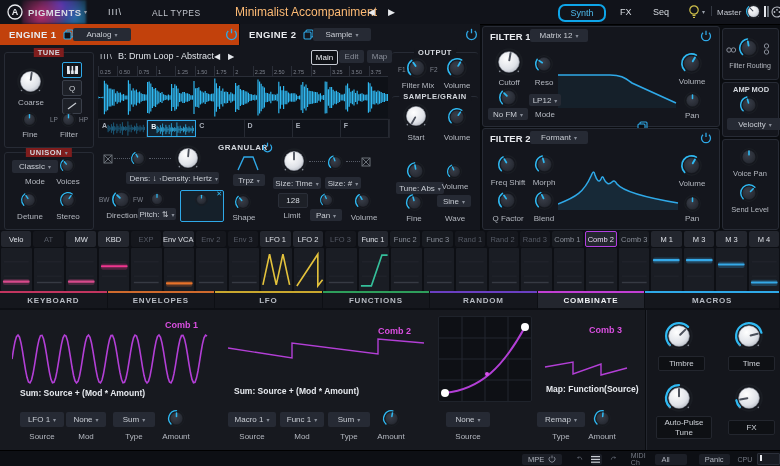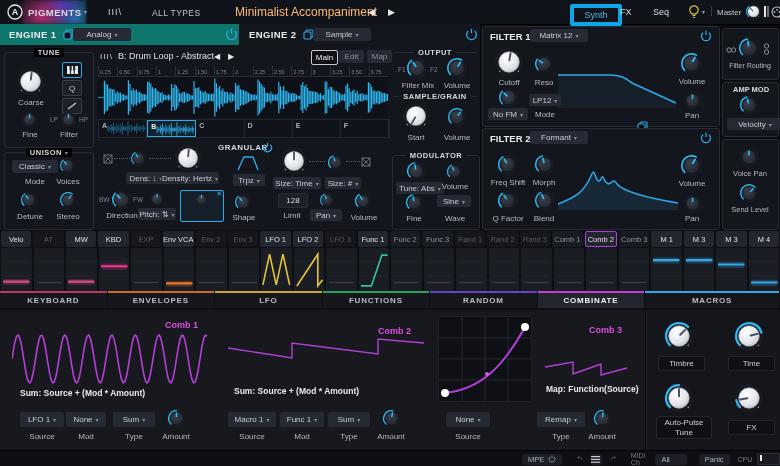--- a/index.html
+++ b/index.html
@@ -2,32 +2,32 @@
 <html><head>
 <meta charset="utf-8">
 <style>
   html,body{margin:0;padding:0;background:#000;}
   #app{position:relative;width:780px;height:466px;background:#0a0c10;overflow:hidden;
        font-family:"Liberation Sans","DejaVu Sans",sans-serif;color:#c8ccd2;
        -webkit-font-smoothing:antialiased;}
   .abs{position:absolute;}
   .panel{position:absolute;background:#14161d;border:1px solid #272b35;border-radius:3px;}
   .subpanel{position:absolute;background:#121419;border:1px solid #23262e;border-radius:3px;}
-  .sec-title{position:absolute;top:-5px;left:50%;transform:translateX(-50%);background:#000000;
+  .sec-title{position:absolute;top:-5px;left:50%;transform:translateX(-50%);background:#7f1d1d;
              padding:0 4px;font-size:7.5px;font-weight:bold;color:#d4d8de;letter-spacing:.5px;white-space:nowrap;}
   .flabel{position:absolute;font-size:8px;color:#b4b8c0;text-align:center;white-space:nowrap;transform:translateX(-50%);}
   .micro{font-size:6.5px;color:#7c818c;}
   .dd{position:absolute;background:#262a34;border-radius:2px;color:#c9cdd4;font-size:8px;
       display:flex;align-items:center;justify-content:center;gap:2px;cursor:pointer;white-space:nowrap;}
   .dd::after{content:"▾";font-size:6px;color:#8a8f9a;margin-left:1px;}
   .valbox{position:absolute;background:#1d2027;border:1px solid #2a2e38;border-radius:2px;color:#d8dce2;
       font-size:8px;display:flex;align-items:center;justify-content:center;}
   .knob{position:absolute;display:block;}
   .knob svg{display:block;width:100%;height:100%;overflow:visible;}
-  .eng-head{position:absolute;top:24px;height:21px;background:#0f766e;border-bottom:1px solid #03040a;
+  .eng-head{position:absolute;top:24px;height:21px;background:#c2410c;border-bottom:1px solid #03040a;
             display:flex;align-items:center;}
   .eng-name{font-size:9.5px;font-weight:bold;color:#e8eaee;letter-spacing:.4px;margin-left:9px;}
   .icon-btn{display:inline-flex;align-items:center;justify-content:center;cursor:pointer;}
   .wave-name{font-size:9px;color:#dfe3e8;}
   .tab-sm{position:absolute;height:13px;display:flex;align-items:center;justify-content:center;
           font-size:8px;border-radius:2px;cursor:pointer;}
   .tab-sm.on{border:1px solid #c6cad2;color:#eceef2;background:#0e1015;}
   .tab-sm.off{background:#262a34;color:#8a8f9a;}
   #mod-tabs{position:absolute;left:0;top:230px;width:780px;height:18px;display:flex;background:#0d0f14;}
   .mtab{flex:1;margin:1px;display:flex;align-items:center;justify-content:center;font-size:7.5px;
@@ -84,21 +84,21 @@
       <circle cx="8" cy="8" r="7" fill="none" stroke="#e8eaee" stroke-width="1.3"></circle>
       <text x="8" y="11" text-anchor="middle" font-size="9" font-weight="bold" fill="#e8eaee" font-family="Liberation Sans,sans-serif">A</text>
     </svg>
     <span class="abs topbtn" style="left:28px;top:7px;font-weight:bold;font-size:9.5px;letter-spacing:.5px;">PIGMENTS</span>
     <span class="abs" style="left:84px;top:8px;font-size:6px;color:#9aa0aa;">▾</span>
     <span class="abs" style="left:108px;top:7px;font-size:9px;color:#cfd3da;letter-spacing:1px;">III\</span>
     <span class="abs topbtn" style="left:152px;top:8px;font-size:8.5px;color:#c2c6ce;letter-spacing:.4px;">ALL TYPES</span>
     <span class="abs" style="left:235px;top:5px;font-size:12px;color:#fdba74;">Minimalist Accompaniment</span>
     <span class="abs" style="left:368px;top:7px;font-size:9px;color:#e8eaee;cursor:pointer;">◀</span>
     <span class="abs" style="left:388px;top:7px;font-size:9px;color:#e8eaee;cursor:pointer;">▶</span>
-    <span class="abs" style="left:558px;top:4px;width:44px;height:14px;border:4px solid #0ea5e9;border-radius:2px;color:#4db8e8;font-size:9px;display:flex;align-items:center;justify-content:center;cursor:pointer;margin-left:12px;">Synth</span>
+    <span class="abs" style="left:558px;top:4px;width:44px;height:14px;border:2px solid #0ea5e9;border-radius:7px;color:#4db8e8;font-size:9px;display:flex;align-items:center;justify-content:center;cursor:pointer;">Synth</span>
     <span class="abs topbtn" style="left:620px;top:7px;">FX</span>
     <span class="abs topbtn" style="left:653px;top:7px;">Seq</span>
     <svg class="abs" style="left:688px;top:4px" width="12" height="16" viewBox="0 0 12 16">
       <circle cx="6" cy="6" r="4.2" fill="none" stroke="#cfc04a" stroke-width="1.2"></circle>
       <line x1="4.5" y1="11.5" x2="7.5" y2="11.5" stroke="#cfc04a" stroke-width="1.2"></line>
       <line x1="5" y1="13.5" x2="7" y2="13.5" stroke="#cfc04a" stroke-width="1.2"></line>
     </svg>
     <span class="abs" style="left:702px;top:8px;font-size:6px;color:#9aa0aa;">▾</span>
     <span class="abs caret-sep" style="left:710px;top:4px;font-size:11px;">|</span>
     <span class="abs" style="left:717px;top:8px;font-size:8px;color:#c2c6ce;">Master</span>
@@ -456,23 +456,20 @@
   <span class="knob" style="left:448px;top:108px;width:18px;height:18px;">
       <svg viewBox="-50 -50 100 100">
         <circle cx="0" cy="0" r="46" fill="none" stroke="#1a1d23" stroke-width="7"></circle>
         <path d="M-32.526911934581186,32.526911934581186 A46,46 0 0 1 26.384516072148116,-37.68099403729362" fill="none" stroke="#2fb9f2" stroke-width="8" stroke-linecap="round"></path>
         <circle cx="0" cy="0" r="37" fill="url(#dg)" stroke="#15171c" stroke-width="2"></circle>
         <line x1="6.882917236212553" y1="-9.829824531467901" x2="18.92802239958452" y2="-27.03201746153673" stroke="#2fb9f2" stroke-width="9" stroke-linecap="round"></line>
       </svg>
     </span>
   <span class="flabel" style="left:457px;top:133px;">Volume</span>
 
-  <div class="panel" style="left:392px;top:155px;width:86px;height:73px;background:transparent;">
-    <span class="sec-title" style="background:#14161d;">MODULATOR</span>
-  </div>
   <span class="knob" style="left:407px;top:162px;width:18px;height:18px;">
       <svg viewBox="-50 -50 100 100">
         <circle cx="0" cy="0" r="46" fill="none" stroke="#1a1d23" stroke-width="7"></circle>
         <path d="M-32.526911934581186,32.526911934581186 A46,46 0 0 1 -7.987816172678795,-45.30115663856157" fill="none" stroke="#2fb9f2" stroke-width="8" stroke-linecap="round"></path>
         <circle cx="0" cy="0" r="37" fill="url(#dg)" stroke="#15171c" stroke-width="2"></circle>
         <line x1="-2.083778132003164" y1="-11.817693036146496" x2="-5.730389863008701" y2="-32.498655849402866" stroke="#2fb9f2" stroke-width="9" stroke-linecap="round"></line>
       </svg>
     </span>
   <div class="dd" style="left:396px;top:182px;width:48px;height:12px;">Tune: Abs</div>
   <span class="knob" style="left:447px;top:164px;width:15px;height:15px;">

